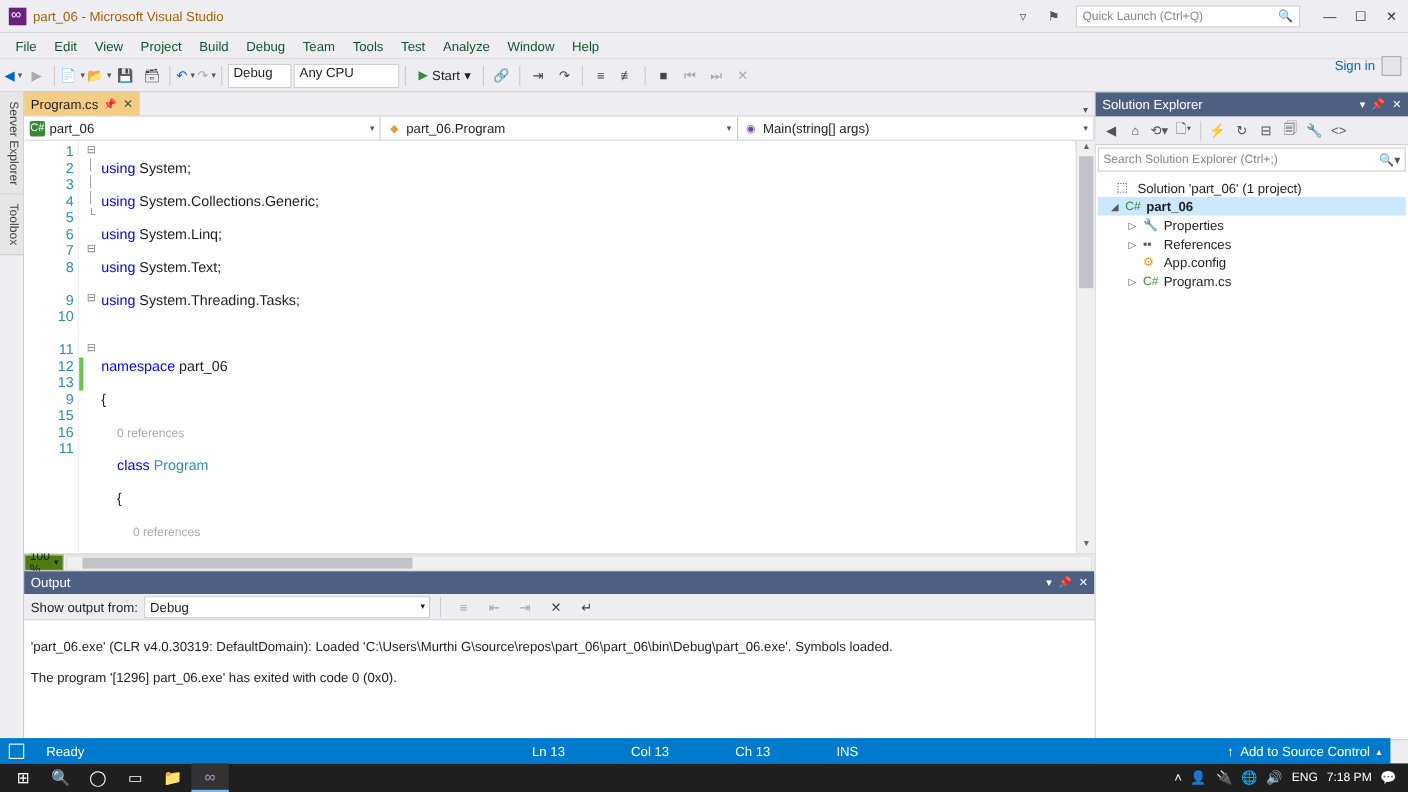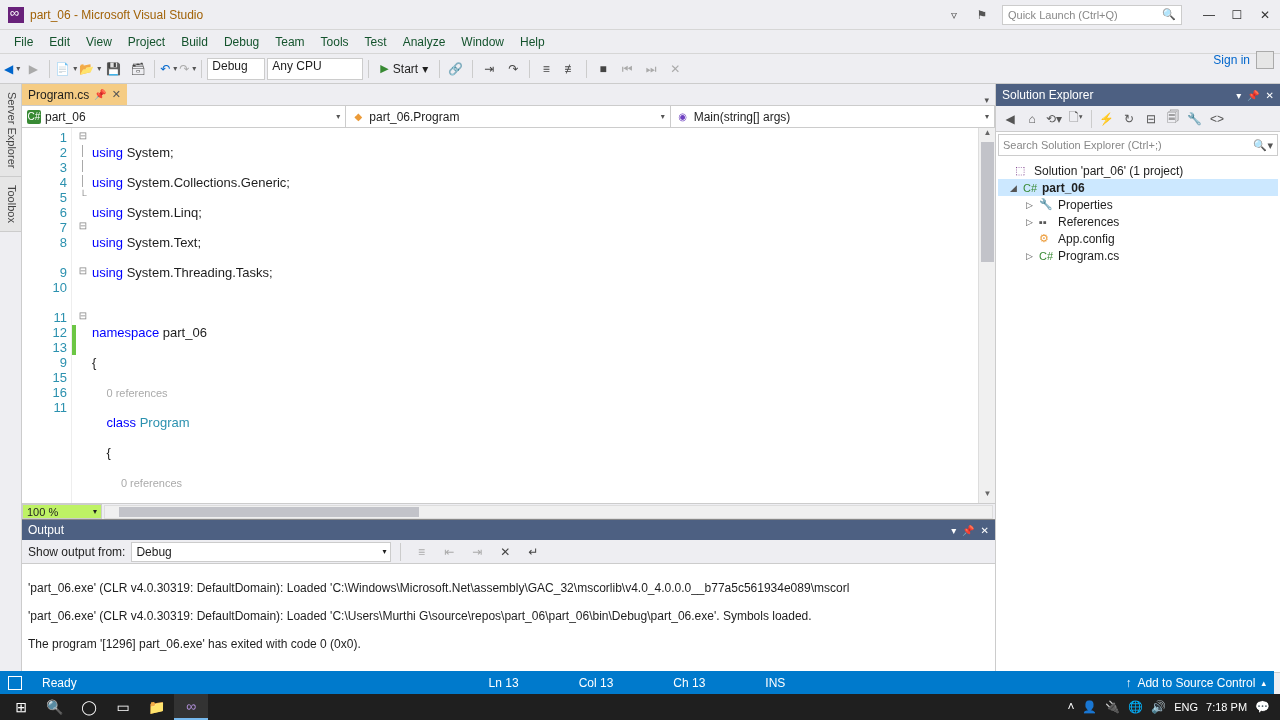--- a/index.html
+++ b/index.html
@@ -5,21 +5,21 @@
 * { margin: 0; padding: 0; box-sizing: border-box; font-family: "Segoe UI", Arial, sans-serif; }
 body { width: 1280px; height: 720px; overflow: hidden; background: #eeeef2; font-size: 12px; color: #1e1e1e; position: relative; }
 
 
 .title-bar { height: 30px; background: #eeeef2; display: flex; align-items: center; padding: 0 8px; border-bottom: 1px solid #d6d6d6; }
 .vs-logo { width: 16px; height: 16px; background: #68217a; margin-right: 6px; display: inline-block; position: relative; }
 .vs-logo::after { content: "∞"; color: white; font-size: 13px; position: absolute; top: -2px; left: 2px; }
 .title-text { font-size: 12px; color: #a16207; flex: 1; }
 .title-right { display: flex; align-items: center; gap: 12px; }
 .title-ico { width: 16px; height: 16px; display: flex; align-items: center; justify-content: center; color: #555; }
-.quick-launch { width: 180px; height: 20px; border: 1px solid #ccc; background: white; padding: 0 5px; font-size: 11px; color: #888; display: flex; align-items: center; }
+.quick-launch { width: 204px; height: 20px; border: 1px solid #ccc; background: white; padding: 0 5px; font-size: 11px; color: #888; display: flex; align-items: center; }
 .quick-launch .search-i { margin-left: auto; color: #555; }
 .win-btns { display: flex; gap: 14px; margin-left: 8px; }
 .win-btn { width: 14px; height: 14px; display: flex; align-items: center; justify-content: center; font-size: 12px; color: #333; }
 
 
 .menu-bar { height: 24px; background: #eeeef2; display: flex; align-items: center; padding: 0 6px; border-bottom: 1px solid #d6d6d6; }
 .menu-item { padding: 3px 8px; font-size: 12px; color: #14532d; }
 .menu-right { margin-left: auto; display: flex; align-items: center; gap: 6px; margin-top: 36px; }
 .signin { color: #0066cc; font-size: 12px; }
 .user-box { width: 18px; height: 18px; border: 1px solid #aaa; background: #e6e6e6; }
@@ -74,21 +74,21 @@
 .cls { color: #2b91af; }
 .ref { color: #aaaaaa; font-size: 11px; }
 .vscroll { position: absolute; right: 0; top: 0; width: 17px; height: 100%; background: #f0f0f0; border-left: 1px solid #ddd; }
 .vscroll .thumb { position: absolute; top: 14px; left: 2px; width: 13px; height: 120px; background: #c2c3c9; }
 .vscroll .arrow { position: absolute; left: 0; width: 17px; height: 14px; text-align: center; font-size: 8px; color: #666; background: #f0f0f0; }
 .vscroll .arrow.up { top: 0; }
 .vscroll .arrow.dn { bottom: 0; }
 .split-box { position: absolute; top: 0; right: 0; width: 17px; height: 10px; background: #ddd; border: 1px solid #bbb; }
 
 .zoom-bar { height: 16px; background: #eeeef2; display: flex; align-items: center; border-top: 1px solid #ccc; font-size: 11px; }
-.zoom-sel { width: 80px; border: 1px solid #ccc; background: #bef264; padding: 0 4px; height: 15px; display: flex; align-items: center; }
+.zoom-sel { width: 36px; border: 1px solid #ccc; background: #4d7c0f; padding: 0 4px; height: 15px; display: flex; align-items: center; }
 .hscroll { flex: 1; height: 14px; background: #f0f0f0; border: 1px solid #ddd; margin: 0 2px; position: relative; }
 .hscroll .hthumb { position: absolute; left: 14px; top: 1px; height: 10px; width: 300px; background: #c2c3c9; }
 
 
 .output-panel { height: 175px; display: flex; flex-direction: column; border-top: 1px solid #888; }
 .out-header { height: 20px; background: #4d6082; color: white; display: flex; align-items: center; padding: 0 6px; font-size: 12px; }
 .out-header .hdr-btns { margin-left: auto; display: flex; gap: 6px; }
 .out-header .hdr-btns span { font-size: 10px; }
 .out-toolbar { height: 24px; background: #eeeef2; display: flex; align-items: center; padding: 0 6px; gap: 6px; border-bottom: 1px solid #ccc; }
 .out-src { border: 1px solid #ccc; background: white; width: 260px; height: 20px; padding: 0 4px; font-size: 12px; display: flex; align-items: center; }
@@ -113,21 +113,21 @@
 .tree-row .ico.cs { color: #388a34; }
 .tree-row .ico.prop { color: #888; }
 .tree-row .ico.ref { color: #555; }
 .tree-row .ico.cfg { color: #ec9b38; }
 .tree-row .ico.csf { color: #388a34; }
 .sol-tabs { height: 22px; background: #eeeef2; display: flex; border-top: 1px solid #ccc; }
 .sol-tab { padding: 3px 8px; font-size: 11px; }
 .sol-tab.active { background: white; border-right: 1px solid #ccc; }
 
 
-.statusbar { position: absolute; bottom: 26px; left: 0; right: 6px; height: 23px; background: #007acc; color: white; display: flex; align-items: center; padding: 0 8px; font-size: 12px; gap: 20px; }
+.statusbar { position: absolute; bottom: 26px; left: 0; right: 16px; height: 23px; background: #007acc; color: white; display: flex; align-items: center; padding: 0 8px; font-size: 12px; gap: 20px; }
 .statusbar .left-i { width: 14px; height: 14px; border: 1px solid white; }
 .statusbar .center-stats { position: absolute; left: 50%; transform: translateX(-50%); display: flex; gap: 60px; }
 .statusbar .right-grp { margin-left: auto; display: flex; align-items: center; gap: 6px; }
 
 
 .taskbar { position: absolute; bottom: 0; left: 0; right: 0; height: 26px; background: #1f1f1f; display: flex; align-items: center; padding: 0 4px; }
 .task-item { width: 34px; height: 26px; display: flex; align-items: center; justify-content: center; color: white; font-size: 14px; }
 .task-item.active { border-bottom: 2px solid #76b9ed; background: #333; }
 .task-right { margin-left: auto; display: flex; align-items: center; gap: 8px; color: white; font-size: 11px; padding-right: 6px; }
 .task-right .tr-ico { font-size: 12px; }
@@ -376,21 +376,20 @@
             <span style="margin-left:auto;font-size:8px">▾</span>
           </div>
         <span class="tb-sep"></span>
         <span class="tb-btn" style="color:#aaa">≡</span>
         <span class="tb-btn" style="color:#aaa">⇤</span>
         <span class="tb-btn" style="color:#aaa">⇥</span>
         <span class="tb-btn">✕</span>
         <span class="tb-btn">↵</span>
       </div>
       <div class="out-text">
-<div>'part_06.exe' (CLR v4.0.30319: DefaultDomain): Loaded 'C:\Windows\Microsoft.Net\assembly\GAC_32\mscorlib\v4.0_4.0.0.0__b77a5c561934e089\mscorl</div>
 <div>'part_06.exe' (CLR v4.0.30319: DefaultDomain): Loaded 'C:\Users\Murthi G\source\repos\part_06\part_06\bin\Debug\part_06.exe'. Symbols loaded.</div>
 <div>The program '[1296] part_06.exe' has exited with code 0 (0x0).</div>
       </div>
       <div class="out-hscroll">
           <div class="hthumb"></div>
         </div>
     </div>
   </div>
 
   <div class="sol-panel">

